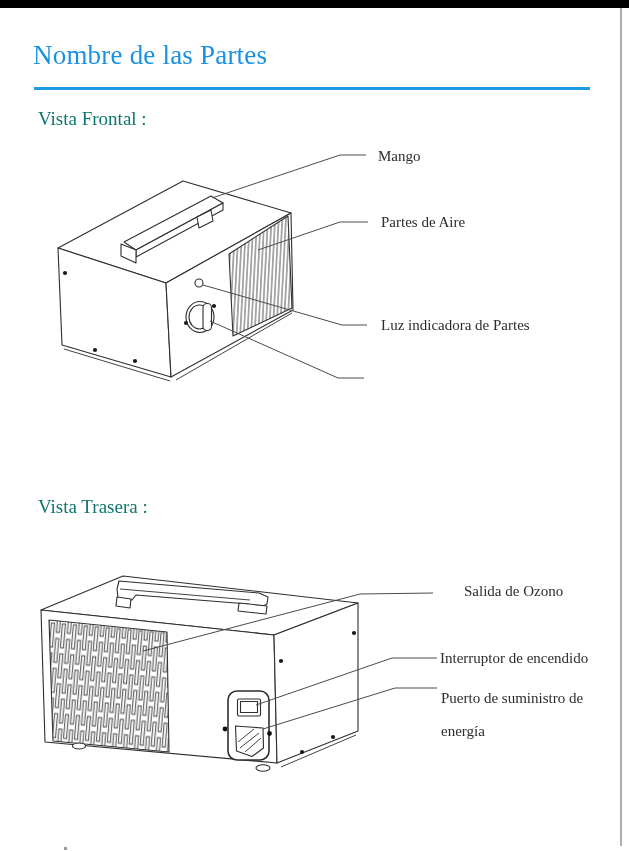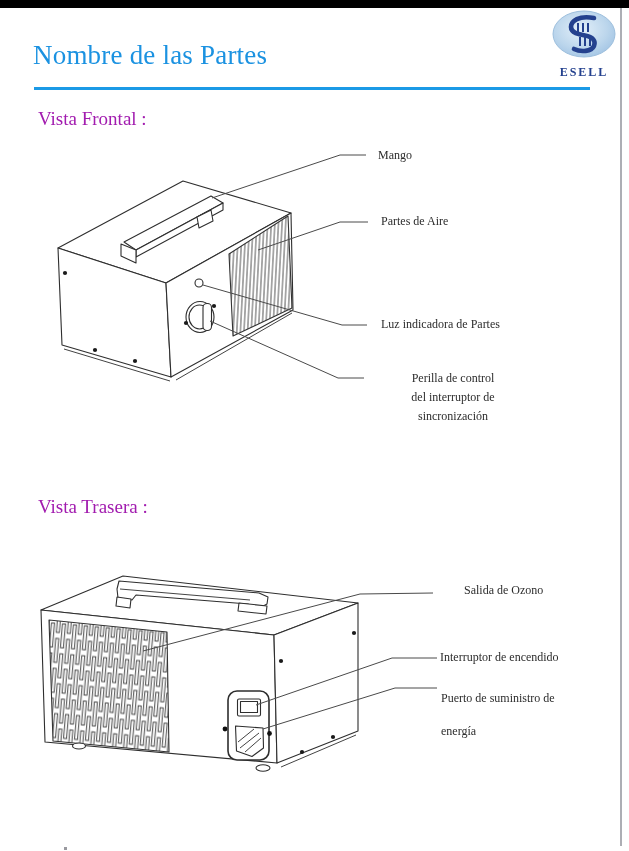--- a/index.html
+++ b/index.html
@@ -13,27 +13,27 @@
   .title{
     position:absolute;left:33px;top:40px;margin:0;
     font-size:27px;font-weight:normal;color:#1b92e1;letter-spacing:0.2px;
   }
   .title-rule{position:absolute;left:34px;top:87px;width:556px;height:3px;background:#1b9ae6;}
   .logo{position:absolute;left:548px;top:8px;width:72px;text-align:center;}
   .logo-text{
     margin-top:1px;font-size:12px;font-weight:bold;color:#24418e;letter-spacing:2px;
   }
   .view-heading{
-    position:absolute;margin:0;font-size:19px;font-weight:normal;color:#a21caf;
+    position:absolute;margin:0;font-size:19px;font-weight:normal;color:#0f766e;
   }
   #h-front{left:38px;top:108px;}
   #h-rear{left:38px;top:496px;}
   .diagram{position:absolute;left:0;top:0;width:629px;height:851px;}
   .part-label{
-    position:absolute;font-size:12px;color:#2c2c2c;white-space:nowrap;
+    position:absolute;font-size:15px;color:#2c2c2c;white-space:nowrap;
   }
   .multiline{white-space:pre-line;}
   #lbl-mango{left:378px;top:148px;}
   #lbl-entrada{left:381px;top:214px;}
   #lbl-luz{left:381px;top:317px;}
   #lbl-perilla{left:372px;top:369px;width:162px;text-align:center;line-height:19px;}
   #lbl-salida{left:464px;top:583px;}
   #lbl-interruptor{left:440px;top:650px;}
   #lbl-puerto{left:441px;top:682px;line-height:33px;}
 </style>
@@ -42,40 +42,20 @@
 
 <div class="page">
 
   <div class="top-bar"></div>
   <div class="right-edge"></div>
   <div class="scan-speck"></div>
 
   <h1 class="title">Nombre de las Partes</h1>
   <div class="title-rule"></div>
 
-  <div class="logo">
-    <svg width="72" height="52" viewBox="0 0 72 52">
-      <defs>
-        <radialGradient id="lg" cx="45%" cy="40%" r="70%">
-          <stop offset="0%" stop-color="#e3eff9"></stop>
-          <stop offset="60%" stop-color="#bcd6ec"></stop>
-          <stop offset="100%" stop-color="#9cc0e2"></stop>
-        </radialGradient>
-      </defs>
-      <ellipse cx="36" cy="26" rx="31" ry="23" fill="url(#lg)" stroke="#9dbfdd" stroke-width="1"></ellipse>
-      <path d="M46,10 C31,7 23,13 23,19 C23,25 31,26.5 37,27.5 C45,28.8 48,33 46,38 C43.5,43.5 33,44.5 26,41" fill="none" stroke="#24418e" stroke-width="4.6" stroke-linecap="round"></path>
-      <line x1="30" y1="15" x2="30" y2="24" stroke="#24418e" stroke-width="2"></line>
-      <line x1="35" y1="15" x2="35" y2="24" stroke="#24418e" stroke-width="2"></line>
-      <line x1="40" y1="15" x2="40" y2="24" stroke="#24418e" stroke-width="2"></line>
-      <line x1="32" y1="29" x2="32" y2="38" stroke="#24418e" stroke-width="2"></line>
-      <line x1="37" y1="29" x2="37" y2="38" stroke="#24418e" stroke-width="2"></line>
-      <line x1="42" y1="29" x2="42" y2="38" stroke="#24418e" stroke-width="2"></line>
-    </svg>
-    <div class="logo-text">ESELL</div>
-  </div>
 
   <h2 id="h-front" class="view-heading">Vista Frontal :</h2>
   <h2 id="h-rear" class="view-heading">Vista Trasera :</h2>
 
   <svg class="diagram" viewBox="0 0 629 851">
     <defs>
       <pattern id="grilleFront" width="3.6" height="10" patternUnits="userSpaceOnUse" patternTransform="rotate(3)">
         <line x1="1.8" y1="0" x2="1.8" y2="10" stroke="#3c3c3c" stroke-width="0.9"></line>
       </pattern>
       <pattern id="grilleRear" width="11" height="30" patternUnits="userSpaceOnUse" patternTransform="rotate(5)">
@@ -182,21 +162,18 @@
         <path d="M143,651 L360,594 L433,593"></path>
         <path d="M256,705 L392,658 L437,658"></path>
         <path d="M263,729 L395,688 L437,688"></path>
       </g>
     </g>
   </svg>
 
   <div id="lbl-mango" class="part-label">Mango</div>
   <div id="lbl-entrada" class="part-label">Partes de  Aire</div>
   <div id="lbl-luz" class="part-label">Luz indicadora de Partes</div>
-  <div id="lbl-perilla" class="part-label multiline">Perilla de control
-del interruptor de
-sincronización</div>
   <div id="lbl-salida" class="part-label">Salida de Ozono</div>
   <div id="lbl-puerto" class="part-label multiline">Puerto de suministro de
 energía</div>
   <div id="lbl-interruptor" class="part-label">Interruptor de encendido</div>
 
 </div>
 
 </body></html>

